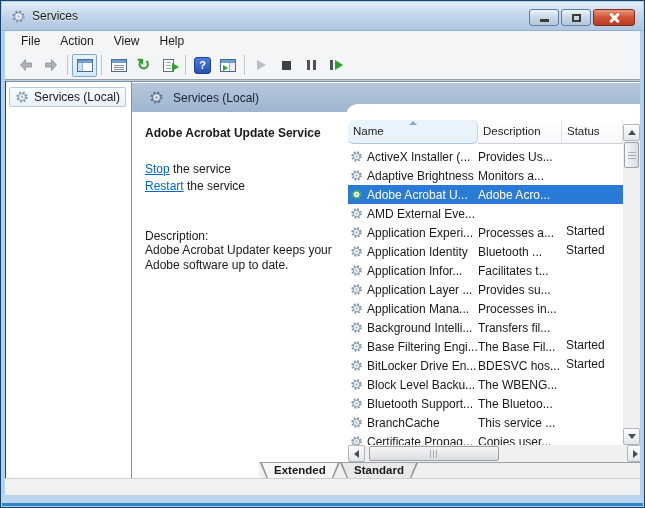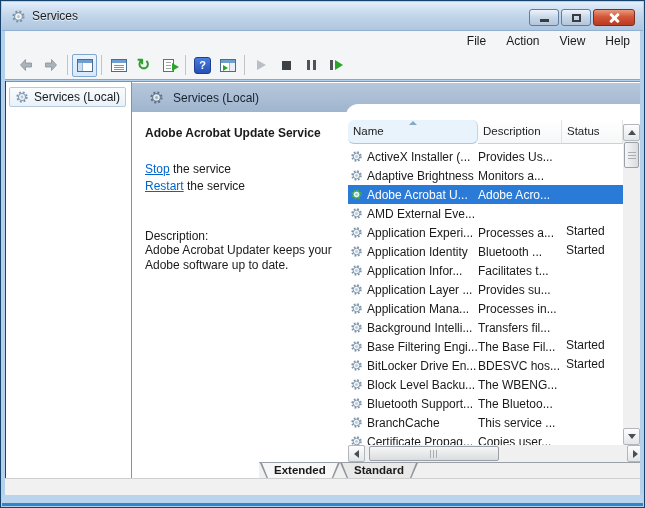--- a/index.html
+++ b/index.html
@@ -24,21 +24,21 @@
   .glyph-min { width:9px; height:3px; background:#3c3c3c; margin-top:5px; }
   .glyph-max { width:9px; height:8px; border:2px solid #3c3c3c; background:transparent; }
   .glyph-close { position:relative; width:12px; height:12px; }
   .glyph-close::before,.glyph-close::after { content:""; position:absolute; left:5px; top:0;
              width:3px; height:12px; background:#fff; border-radius:1px; }
   .glyph-close::before { transform:rotate(45deg); }
   .glyph-close::after  { transform:rotate(-45deg); }
 
   
   .menubar { position:absolute; left:4px; right:4px; top:30px; height:20px;
-             background:#f3f5f7; display:flex; align-items:center; padding-left:6px;justify-content:flex-end; }
+             background:#f3f5f7; display:flex; align-items:center; padding-left:6px; }
   .menu-item { padding:2px 10px; }
 
   
   .toolbar { position:absolute; left:4px; right:4px; top:50px; height:29px;
              background:#f3f5f7; border-bottom:1px solid #9aa4ae;
              display:flex; align-items:center; padding-left:8px; }
   .tbtn { width:25px; height:23px; display:flex; align-items:center; justify-content:center;
           border:1px solid transparent; border-radius:2px; }
   .tbtn.pressed { border-color:#7ea6cf; background:linear-gradient(#eaf3fc,#d6e9fa); }
   .tsep { width:1px; height:20px; background:#c2c6ca; margin:0 4px; }

